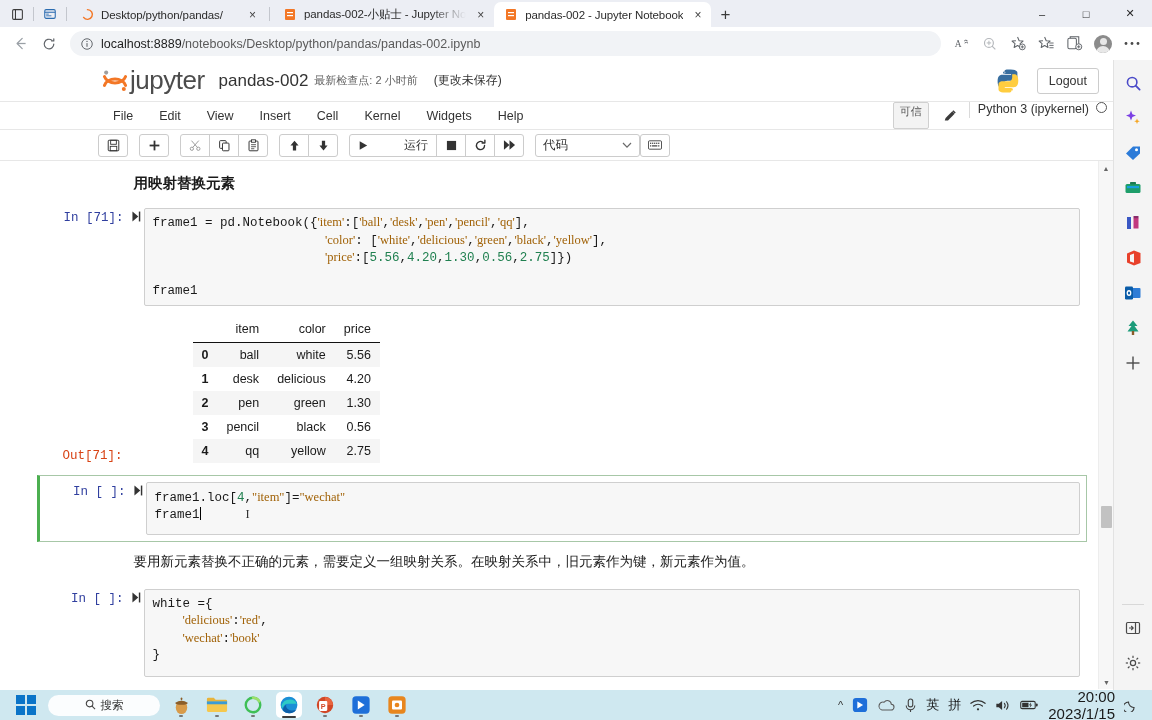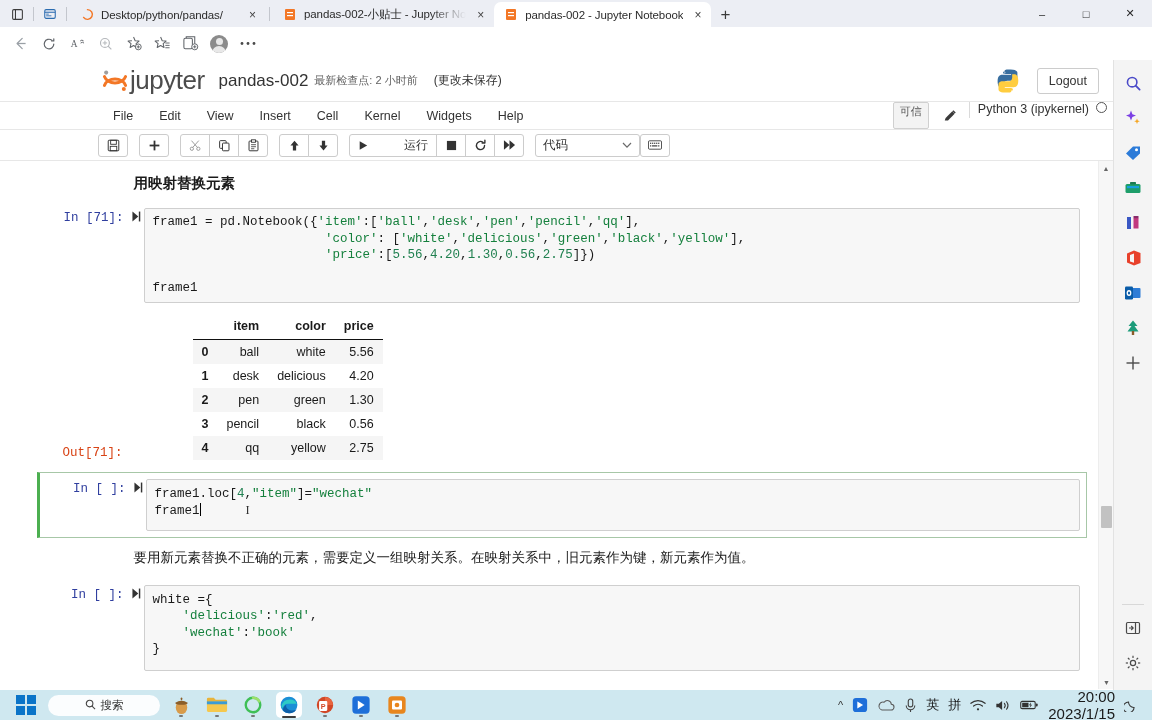--- a/index.html
+++ b/index.html
@@ -152,30 +152,30 @@
     font-family: "Liberation Mono", monospace; font-size: 12.5px; color: #303F9F;
   }
   .prompt.out { color: #D84315; }
   .play-ic { width:14px; flex:0 0 14px; padding-top:3px; color:#333; font-size:11px; text-align:center;}
   .code-area {
     flex: 1 1 auto; background: #f7f7f7; border:1px solid #cfcfcf; border-radius:2px;
     padding: 5px 8px; font-family: "Liberation Mono", monospace; font-size: 12.5px;
     line-height: 1.32; white-space: pre; color:#1a1a1a; min-height: 22px;
   }
   .cell.selected .code-area { background:#f7f7f7; border-color:#cfcfcf; }
-  .s-str { color: #15803d; }
+  .s-str { color: #a16207; font-family: Liberation Serif, serif; }
   .s-num { color: #208050; }
   .caret { display:inline-block; width:1px; height:13px; background:#000; vertical-align:-2px;}
   .ibeam { display:inline-block; color:#333; font-family:"Liberation Serif",serif; }
 
   .out-row { display:flex; align-items:flex-end; margin: 2px 0 0 0;}
   .out-body { flex:1 1 auto; padding-top: 2px;}
   table.df { border-collapse: collapse; font-size: 12.5px; margin-left: 50px; }
   table.df th, table.df td { padding: 5px 9px; text-align: right; border: none; }
-  table.df thead th { border-bottom: 1.5px solid #111; font-weight: bold; padding-bottom: 6px; }
+  table.df thead th { border-bottom: 1.5px solid #111; font-weight: normal; padding-bottom: 6px; }
   table.df tbody tr:nth-child(odd) { background: #f5f5f5; }
   table.df tbody th { font-weight: bold; text-align: right; }
 
   
   .nb-vscroll {
     position:absolute; right:0; top:0; width: 15px; height: 528px; background:#f7f7f7;
     border-left:1px solid #ededed;
   }
   .vs-arrow { height:14px; display:flex; align-items:center; justify-content:center;
               font-size:7px; color:#666;}
@@ -276,20 +276,30 @@
       <svg width="17" height="17" viewBox="0 0 20 20">
           <path d="M12 4 L6 10 L12 16" fill="none" stroke="#9aa0a6" stroke-width="1.5" stroke-linecap="round" stroke-linejoin="round"></path>
           <line x1="6" y1="10" x2="16" y2="10" stroke="#9aa0a6" stroke-width="1.5"></line>
         </svg>
     </div>
     <div class="nav-icon">
       <svg width="16" height="16" viewBox="0 0 20 20">
           <path d="M16 10 A6 6 0 1 1 13.5 5.2" fill="none" stroke="#5f6368" stroke-width="1.5" stroke-linecap="round"></path>
           <path d="M16 3.5 L16 6.2 L13.3 6.2" fill="none" stroke="#5f6368" stroke-width="1.5" stroke-linecap="round" stroke-linejoin="round"></path>
         </svg>
+    </div>
+    <div class="omnibox">
+      <span style="display:flex;align-items:center">
+        <svg width="14" height="14" viewBox="0 0 16 16">
+            <circle cx="8" cy="8" r="6" fill="none" stroke="#5f6368" stroke-width="1.1"></circle>
+            <circle cx="8" cy="5" r="0.8" fill="#5f6368"></circle>
+            <rect x="7.4" y="7" width="1.2" height="4.2" fill="#5f6368"></rect>
+          </svg>
+      </span>
+      <span class="url"><span class="host">localhost:8889</span><span class="path">/notebooks/Desktop/python/pandas/pandas-002.ipynb</span></span>
     </div>
     <div class="nav-right">
       <div class="nav-icon">
         <svg width="17" height="15" viewBox="0 0 20 16">
             <text x="1" y="12" font-size="11" font-family="Liberation Serif, serif" fill="#5f6368">A</text>
             <path d="M12 5 q2 -2 4 0" fill="none" stroke="#5f6368" stroke-width="1.1"></path>
             <path d="M12.5 7.5 q2 -2 4 0" fill="none" stroke="#5f6368" stroke-width="1.1"></path>
           </svg>
       </div>
       <div class="nav-icon">

